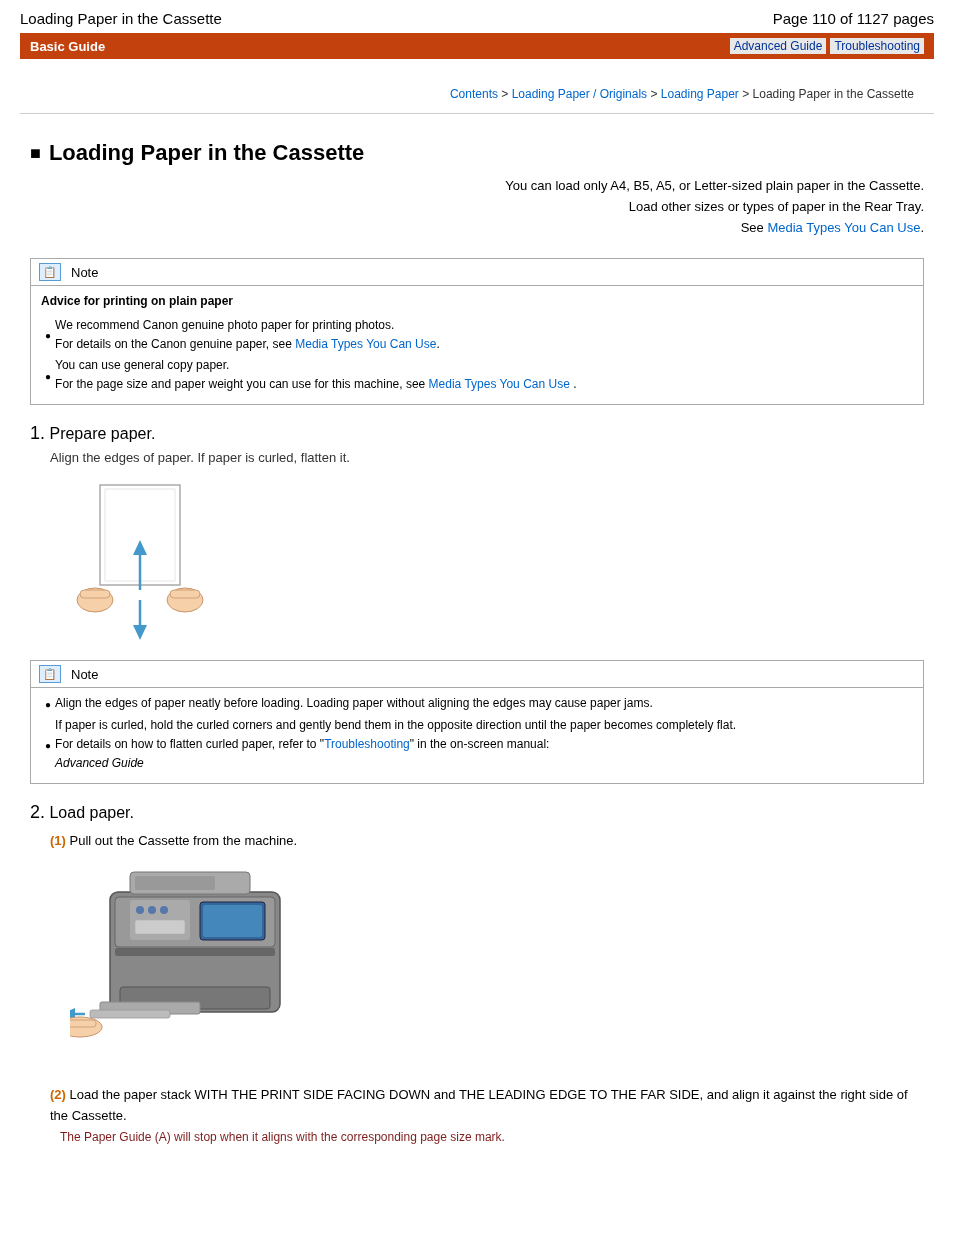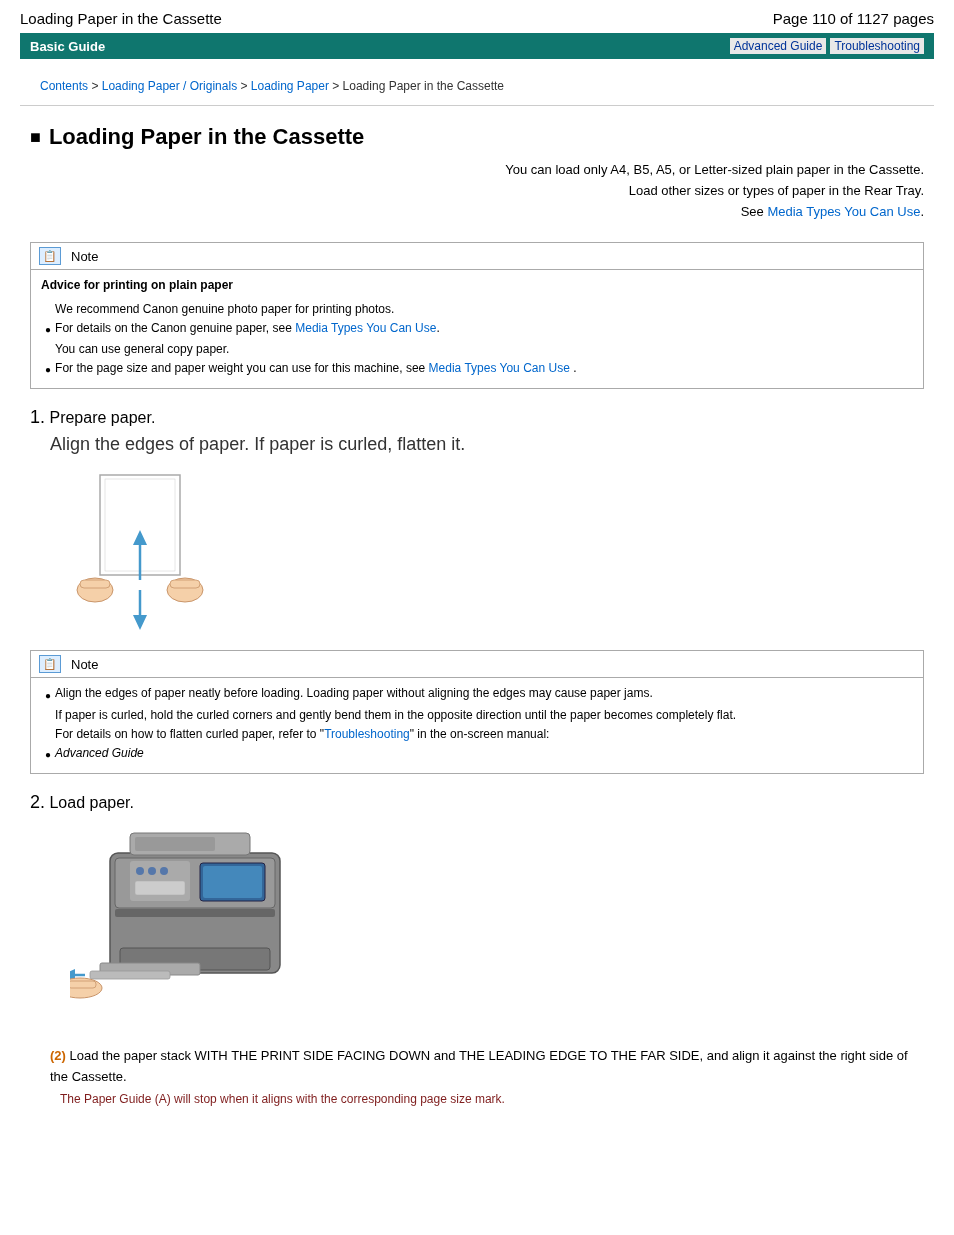--- a/index.html
+++ b/index.html
@@ -20,21 +20,21 @@
     }
     .page-header-title {
       font-size: 15px;
       font-weight: normal;
     }
     .page-header-pagenum {
       font-size: 15px;
       font-weight: normal;
     }
     .nav-bar {
-      background: #0f766e;
+      background: #c2410c;
       padding: 5px 10px;
       display: flex;
       align-items: center;
       justify-content: space-between;
       margin: 0 20px;
     }
     .nav-bar-left {
       font-size: 13px;
       font-weight: bold;
       color: #fff;
@@ -49,21 +49,22 @@
       font-size: 12px;
       text-decoration: none;
       background: #e8e8e8;
       padding: 1px 4px;
     }
     .breadcrumb {
       padding: 12px 20px;
       font-size: 12px;
       color: #333;
       border-bottom: 1px solid #ccc;
-      margin: 8px 20px;
+      margin: 16px 20px;
+      text-align: right;
     }
     .breadcrumb a {
       color: #0066cc;
       text-decoration: none;
     }
     .content {
       padding: 10px 30px 20px 30px;
     }
     .page-title {
       font-size: 22px;
@@ -112,21 +113,21 @@
     .note-content .note-subtitle {
       font-weight: bold;
       margin-bottom: 4px;
     }
     .note-content ul {
       list-style: none;
       padding-left: 4px;
     }
     .note-content ul li {
       display: flex;
-      align-items: flex-end;
+      align-items: center;
       gap: 4px;
       margin-bottom: 2px;
     }
     .note-content ul li::before {
       content: '●';
       color: #000;
       font-size: 10px;
       margin-top: 3px;
       flex-shrink: 0;
     }
@@ -139,21 +140,21 @@
     }
     .step-title {
       font-size: 16px;
       font-weight: normal;
       margin-bottom: 6px;
     }
     .step-num {
       font-size: 18px;
     }
     .step-desc {
-      font-size: 18px;
+      font-size: 13px;
       margin-left: 20px;
       margin-bottom: 8px;
       color: #333;
     }
     .step-sub {
       margin: 8px 0 4px 20px;
       font-size: 13px;
       line-height: 1.6;
     }
     .step-label {
@@ -296,20 +297,24 @@
       </ul>
     </div>
   </div>
 
   <div class="step-section">
     <div class="step-title">
       <span class="step-num">2.</span>
       <span>Load paper.</span>
     </div>
 
+    <div class="step-sub">
+      <span class="step-label">(1)</span>
+      <span>Pull out the Cassette from the machine.</span>
+    </div>
 
     <div class="illustration-area">
       <svg width="250" height="210" viewBox="0 0 250 210">
 
         <rect x="40" y="30" width="170" height="120" rx="8" fill="#888" stroke="#555" stroke-width="1.5"></rect>
 
         <rect x="45" y="35" width="160" height="50" rx="4" fill="#999" stroke="#666" stroke-width="1"></rect>
 
         <rect x="60" y="38" width="60" height="40" rx="3" fill="#aaa"></rect>
 

